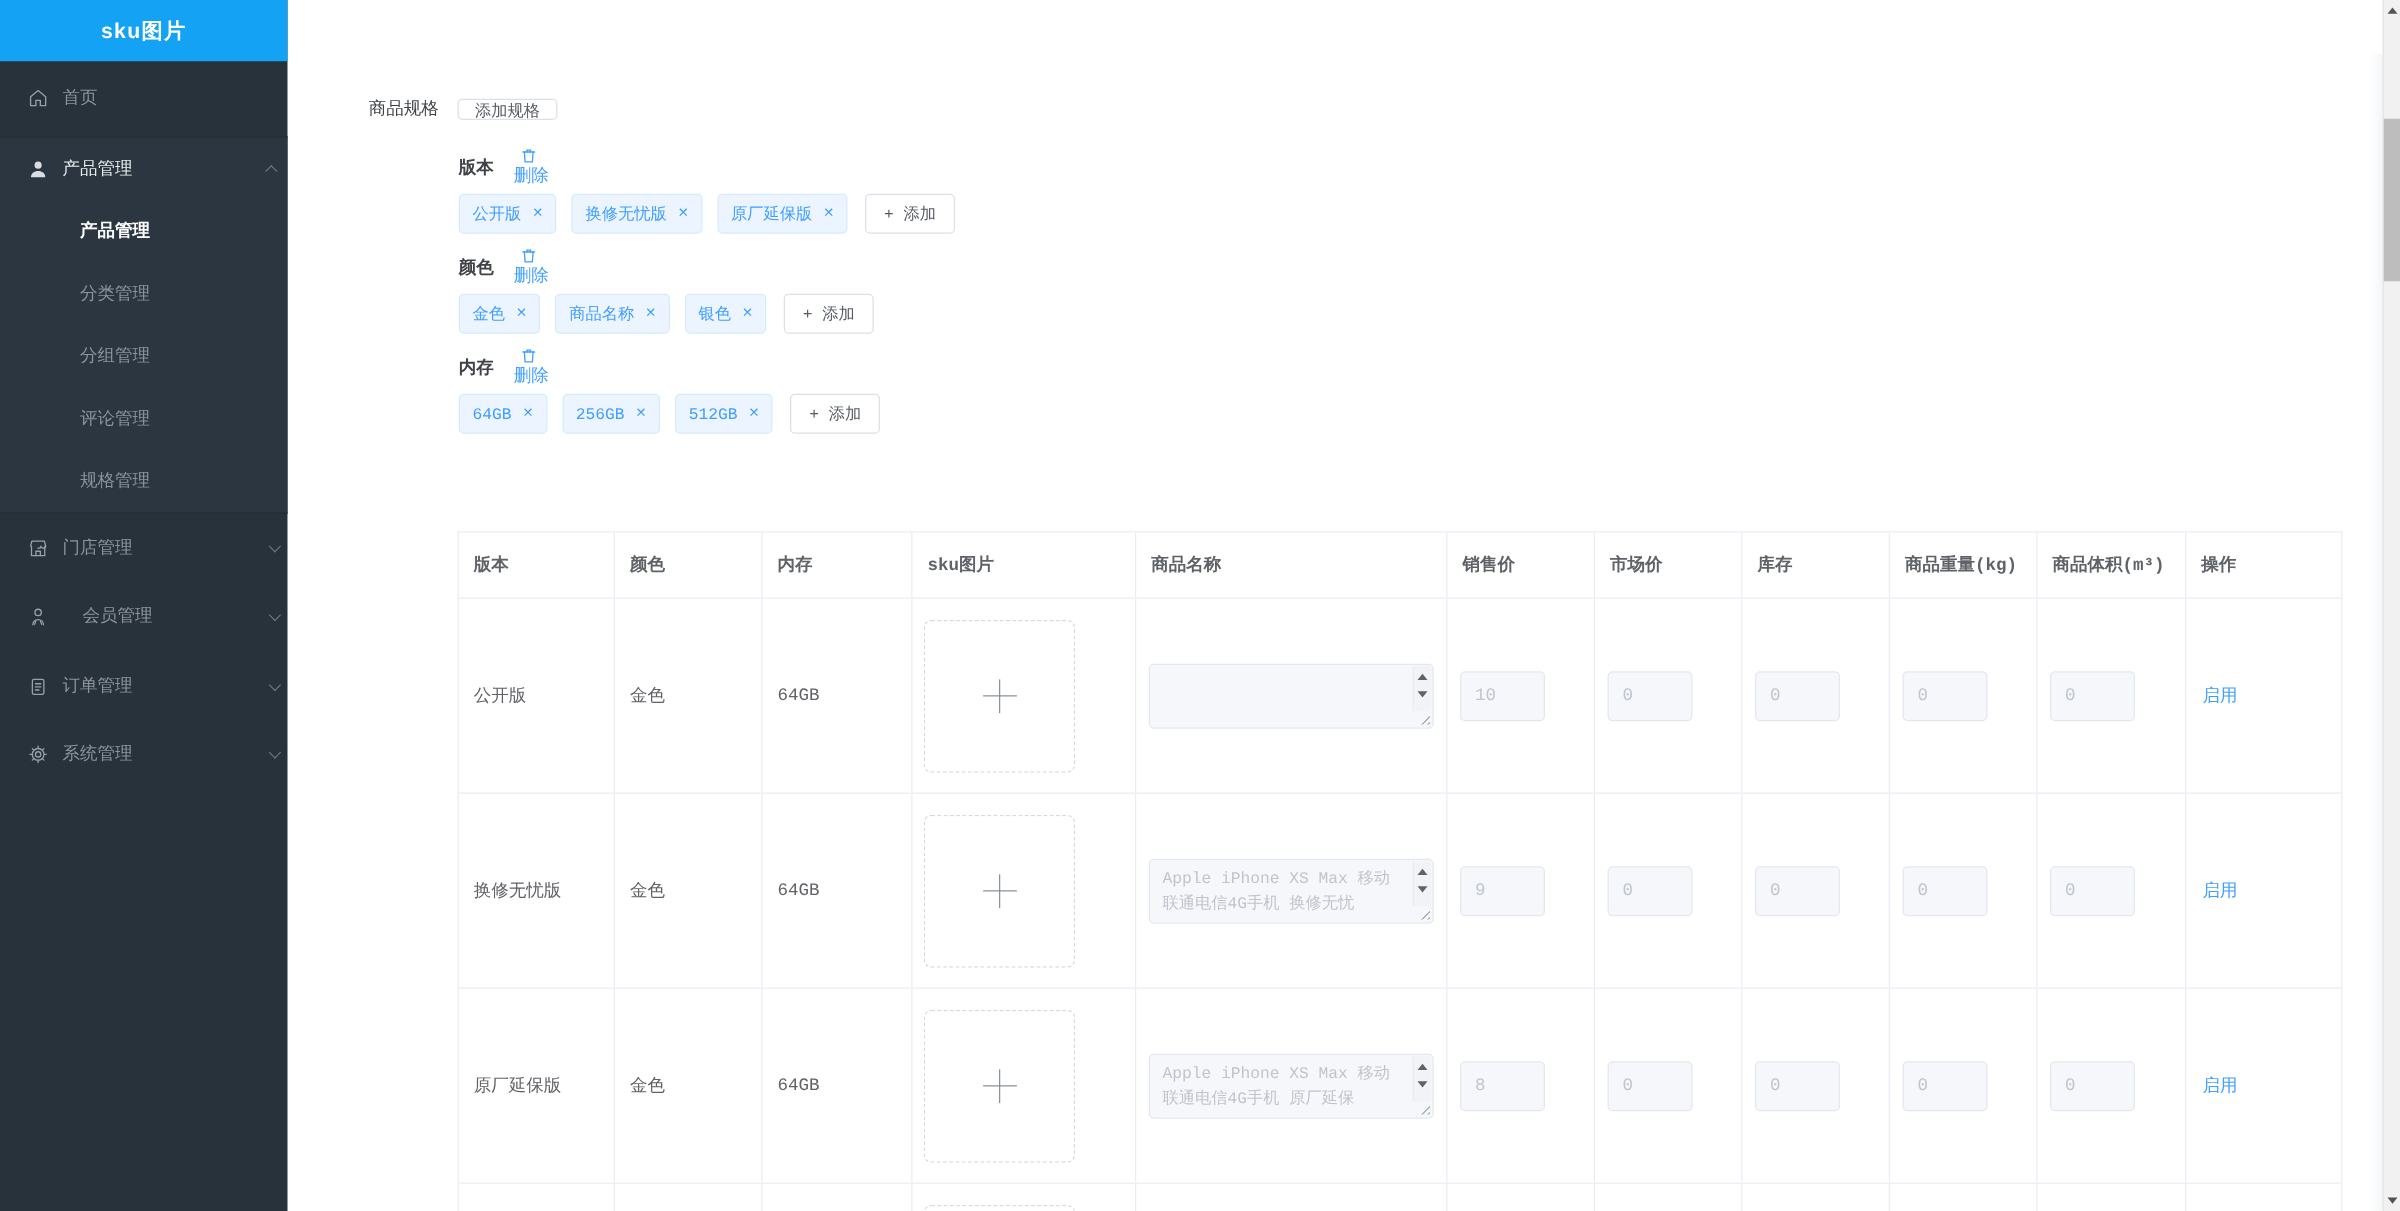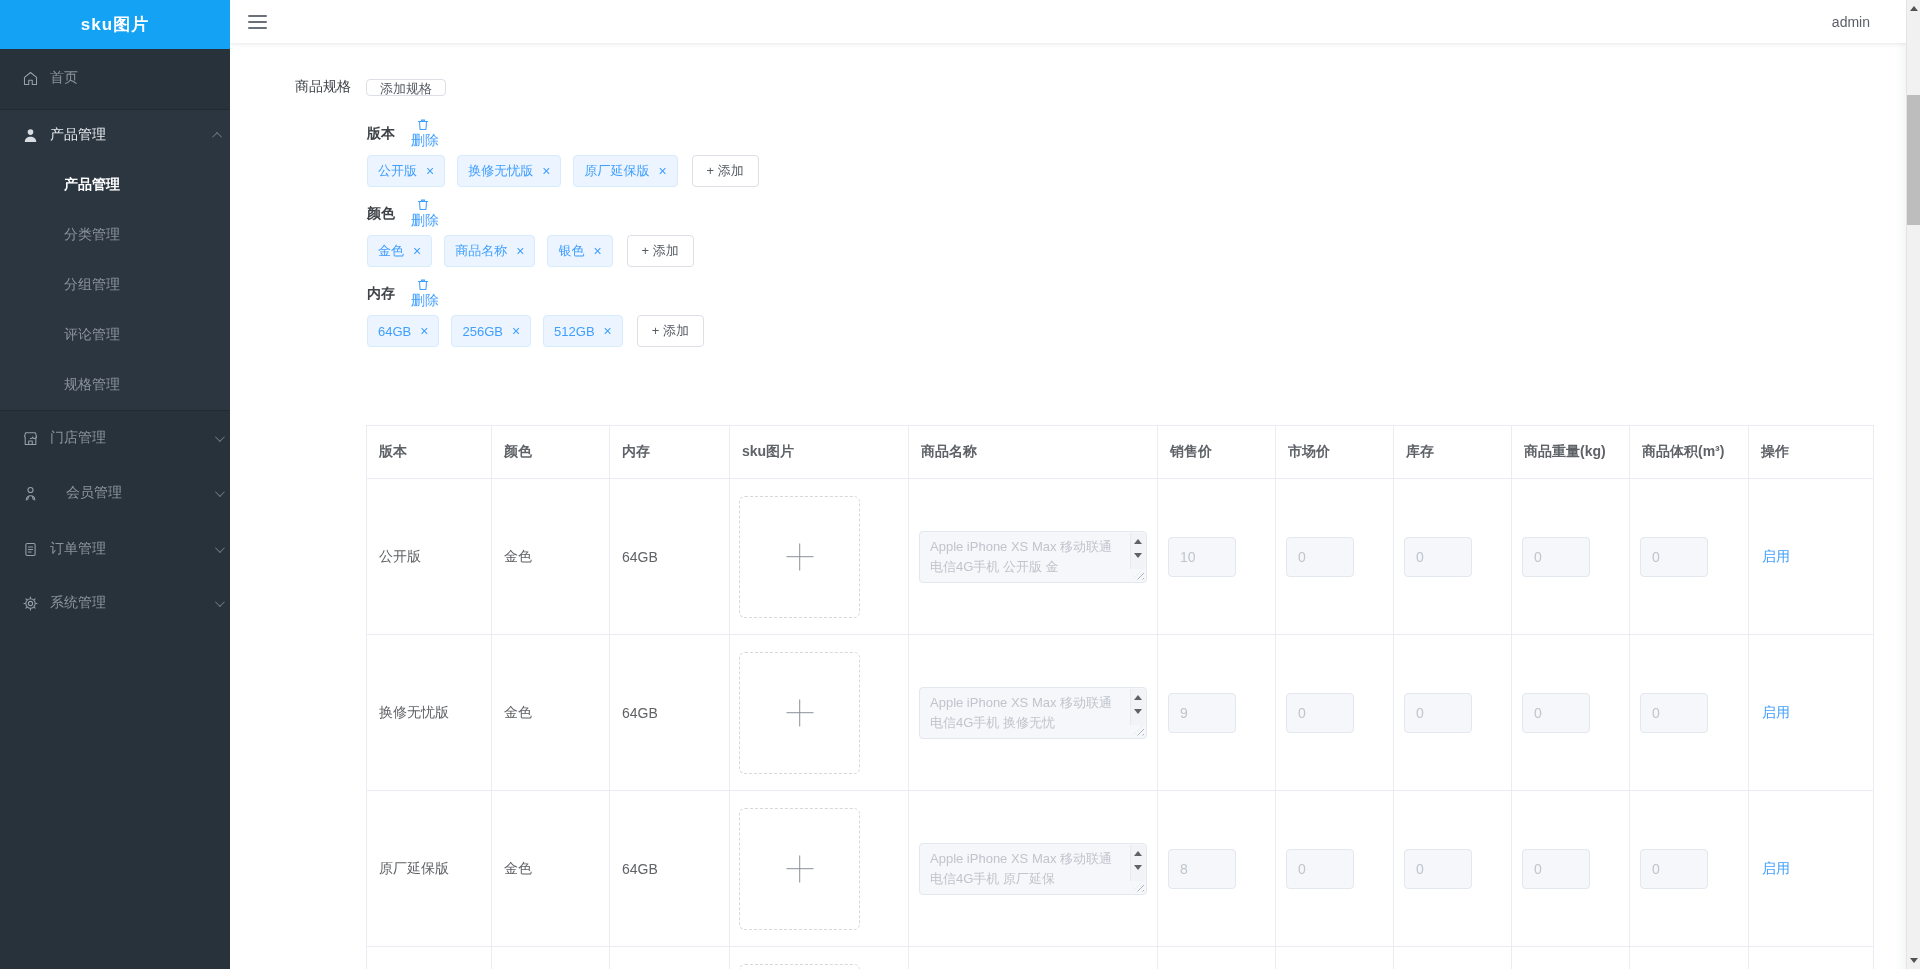--- a/index.html
+++ b/index.html
@@ -23,21 +23,21 @@
   svg.sideicon { stroke:#98A0A8; fill:none; stroke-width:1.5; stroke-linecap:round; stroke-linejoin:round; }
   svg.sideicon.filled { fill:#D9DDE1; stroke:none; }
 
   
   .topbar { position:absolute; left:230px; top:0; right:14px; height:43px; background:#fff; box-shadow:0 1px 4px rgba(0,21,41,.10); z-index:4; display:flex; align-items:center; }
   .hamburger { margin-left:18px; width:19px; height:14px; display:flex; flex-direction:column; justify-content:space-between; cursor:pointer; }
   .hamburger i { display:block; height:2px; background:#6B7178; border-radius:1px; }
   .topbar-user { margin-left:auto; margin-right:36px; color:#5A5E66; font-size:14px; cursor:pointer; }
 
   
-  .content { position:absolute; left:230px; top:43px; width:1676px; height:926px; background:#fff; overflow:hidden; }
+  .content { position:absolute; left:230px; top:43px; width:1676px; height:926px; background:#fff; overflow:hidden;font-family:Liberation Mono, monospace; }
   .content::after { content:""; position:absolute; right:0; top:0; bottom:0; width:10px; background:linear-gradient(to right, rgba(0,0,0,0), rgba(140,165,178,0.10)); pointer-events:none; }
 
   .spec-header { position:absolute; left:65px; top:35px; display:flex; align-items:center; }
   .spec-label { color:#3F4348; font-size:14px; }
   .btn { background:#fff; border:1px solid #DCDFE6; border-radius:4px; color:#575C64; font-size:13px; cursor:pointer; font-family:inherit; }
   .btn.add-spec { margin-left:15px; height:17px; padding:0 13px; }
 
   .group-label-row { position:absolute; left:137px; display:flex; align-items:center; }
   .group-name { color:#3F4348; font-size:14px; font-weight:bold; }
   .del-link { display:inline-flex; align-items:center; margin-left:16px; color:#409EFF; font-size:14px; cursor:pointer;flex-direction:column; }
@@ -167,28 +167,20 @@
             <circle cx="12" cy="12" r="3"></circle>
             <path d="M12 4.5 V2.8 M12 21.2 V19.5 M19.5 12 H21.2 M2.8 12 H4.5 M17.3 6.7 L18.5 5.5 M5.5 18.5 L6.7 17.3 M17.3 17.3 L18.5 18.5 M5.5 5.5 L6.7 6.7"></path>
             <circle cx="12" cy="12" r="6.6"></circle>
           </svg>
       </span>
       <span class="lbl">系统管理</span>
       <span class="chev down"></span>
     </div>
   </aside>
 
-  <header class="topbar">
-    <div class="hamburger">
-        <i></i>
-        <i></i>
-        <i></i>
-      </div>
-    <div class="topbar-user">admin</div>
-  </header>
 
   <main class="content">
 
     <div class="spec-header">
       <span class="spec-label">商品规格</span>
       <button class="btn add-spec">添加规格</button>
     </div>
 
     <div class="group-label-row" style="top:74px;">
       <span class="group-name">版本</span>
@@ -288,21 +280,20 @@
 
       <div class="trow body">
         <div class="tcell txtcell">公开版</div>
         <div class="tcell txtcell">金色</div>
         <div class="tcell txtcell">64GB</div>
         <div class="tcell">
             <div class="upload-box upload-plus"></div>
           </div>
         <div class="tcell">
           <div class="name-box">
-            <div class="name-text">Apple iPhone XS Max 移动联通电信4G手机 公开版 金</div>
             <div class="name-scroll">
                 <span class="arr up"></span>
                 <span class="arr dn"></span>
               </div>
             <div class="name-grip"></div>
           </div>
         </div>
         <div class="tcell">
             <input class="num-input" disabled="" value="10" style="">
           </div>

